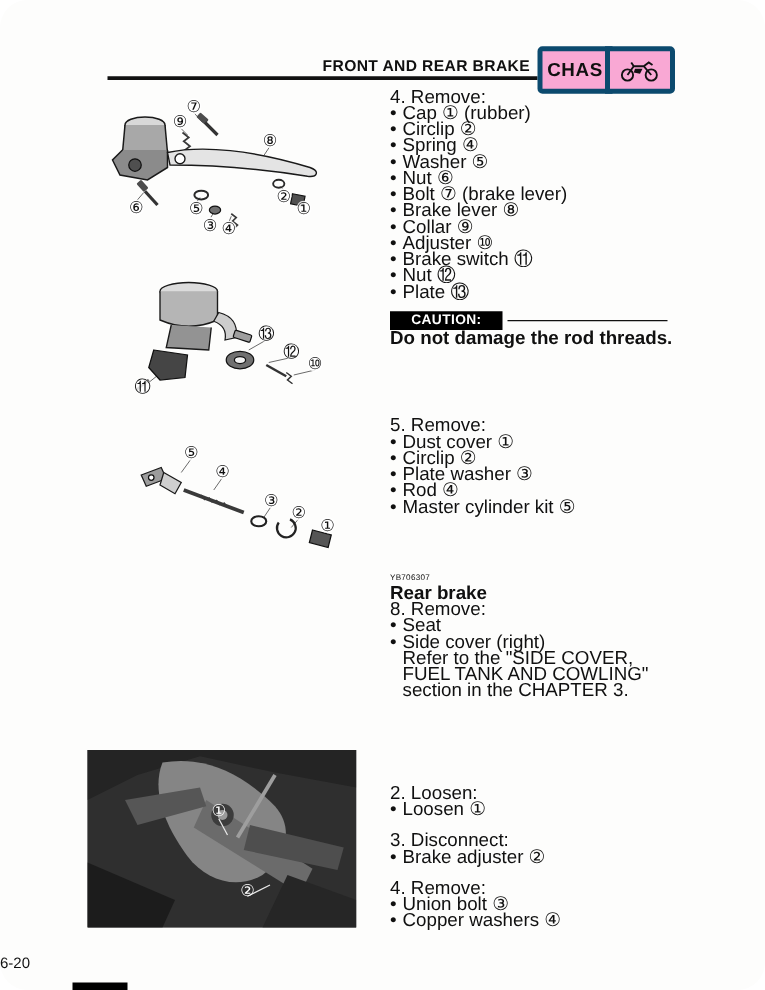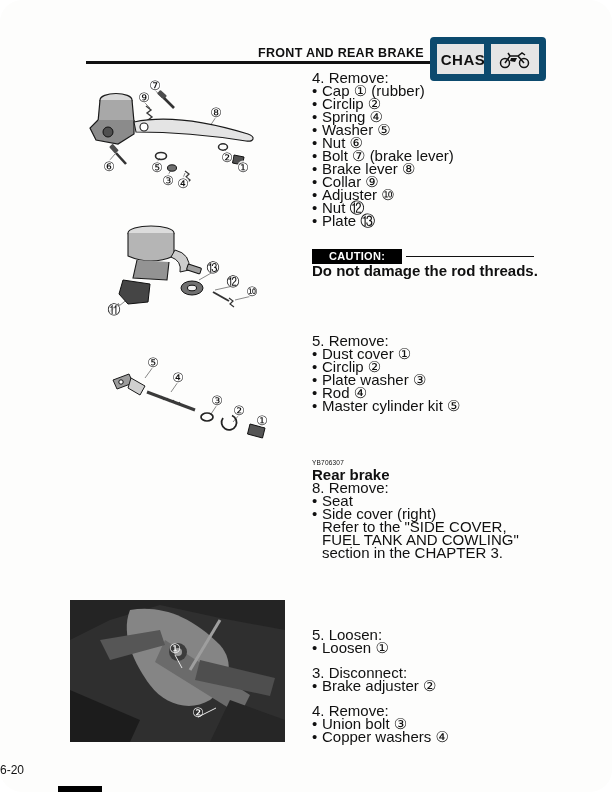--- a/index.html
+++ b/index.html
@@ -9,21 +9,21 @@
   }
   .page { position: relative; width: 612px; height: 792px; overflow: hidden; background: #fdfdfc; border-radius: 22px; }
 
   
   .header-title {
     position: absolute; top: 46px; left: 0; width: 424px; text-align: right;
     font-size: 12.5px; font-weight: bold; letter-spacing: .3px;
   }
   .header-rule { position: absolute; left: 86px; top: 61px; width: 344px; height: 2.5px; background: #111; }
   .badge-box {
-    position: absolute; top: 37px; height: 30px; border: 7px solid #0c4a6e; background: #e5e5e5;
+    position: absolute; top: 37px; height: 30px; border: 4px solid #0c4a6e; background: #f9a8d4;
     display: flex; align-items: center; justify-content: center;
   }
   .badge-chas { left: 430px; width: 52px; font-size: 15px; font-weight: bold; letter-spacing: .5px; border-radius: 4px 0 0 4px; }
   .badge-icon { left: 484px; width: 48px; border-radius: 0 4px 4px 0; }
 
   
   .fig { position: absolute; }
   .callout {
     position: absolute; transform: translate(-50%,-50%);
     font-size: 13px; line-height: 1; background: rgba(255,255,255,.85); border-radius: 50%;
@@ -177,20 +177,21 @@
     <div>4. Remove:</div>
     <div class="li">Cap ① (rubber)</div>
     <div class="li">Circlip ②</div>
     <div class="li">Spring ④</div>
     <div class="li">Washer ⑤</div>
     <div class="li">Nut ⑥</div>
     <div class="li">Bolt ⑦ (brake lever)</div>
     <div class="li">Brake lever ⑧</div>
     <div class="li">Collar ⑨</div>
     <div class="li">Adjuster ⑩</div>
+    <div class="li">Brake switch ⑪</div>
     <div class="li">Nut ⑫</div>
     <div class="li">Plate ⑬</div>
   </div>
 
   <div class="caution-row">
     <span class="caution-label">CAUTION:</span>
     <span class="caution-rule"></span>
   </div>
   <div class="tblock b" style="top:264px">Do not damage the rod threads.</div>
 
@@ -207,21 +208,21 @@
 
   <div class="tblock" style="top:468px">
     <div class="b">Rear brake</div>
     <div>8. Remove:</div>
     <div class="li">Seat</div>
     <div class="li">Side cover (right)</div>
     <div class="note">Refer to the "SIDE COVER, FUEL TANK AND COWLING" section in the CHAPTER 3.</div>
   </div>
 
   <div class="tblock" style="top:628px">
-    <div>5. Loosen:</div>
+    <div>2. Loosen:</div>
     <div class="li">Loosen ①</div>
   </div>
 
   <div class="tblock" style="top:666px">
     <div>3. Disconnect:</div>
     <div class="li">Brake adjuster ②</div>
   </div>
 
   <div class="tblock" style="top:704px">
     <div>4. Remove:</div>

